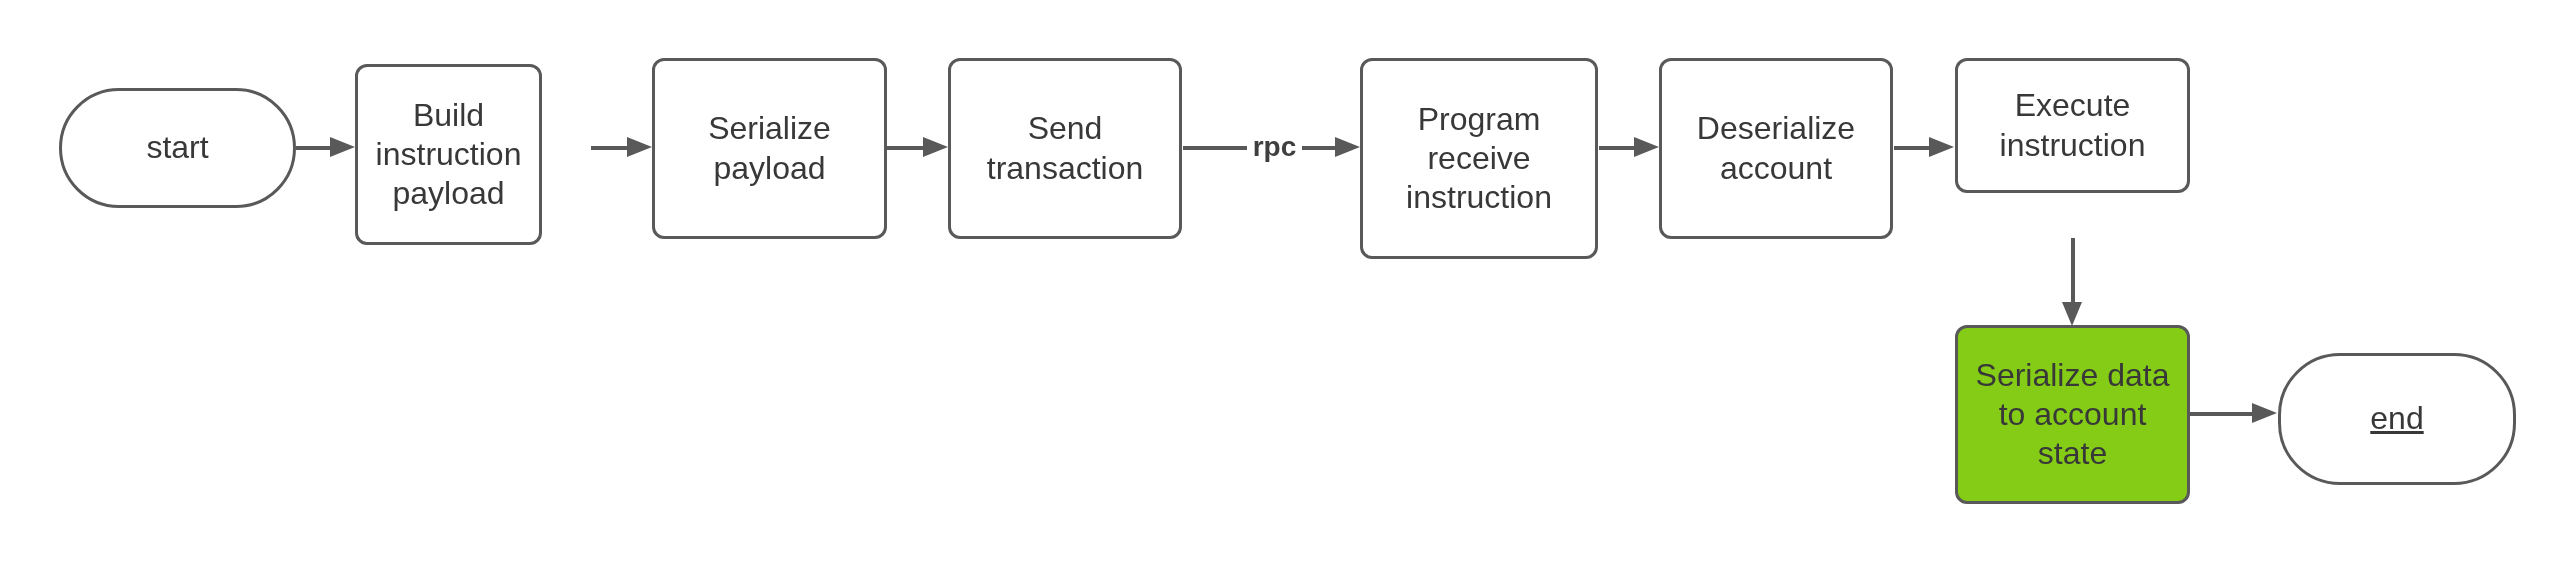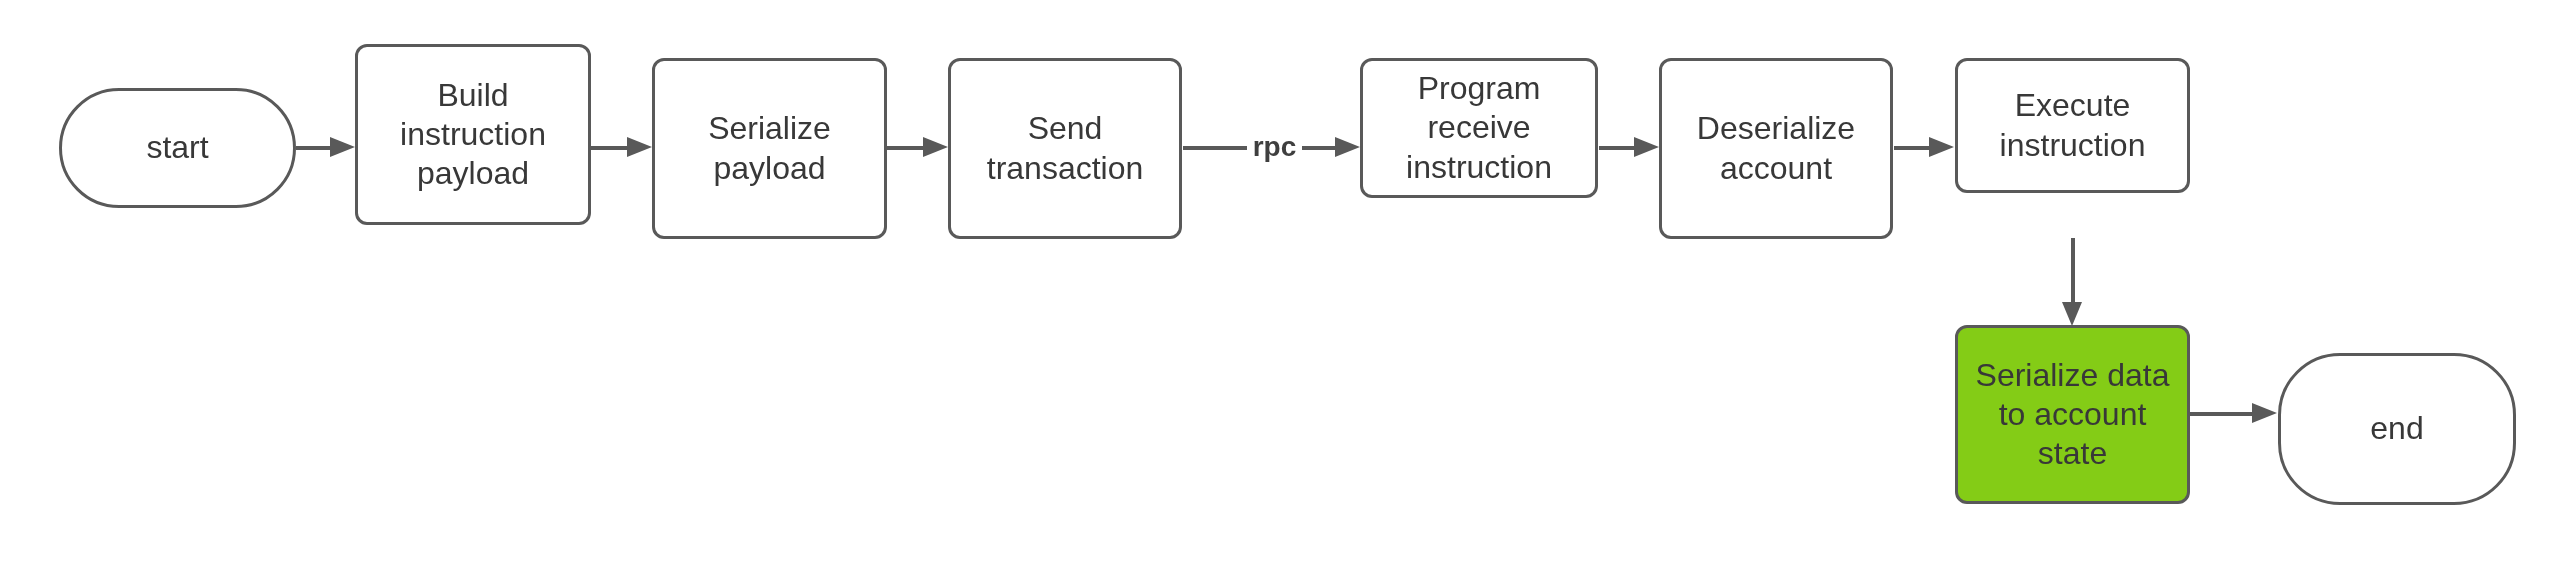--- a/index.html
+++ b/index.html
@@ -23,28 +23,28 @@
     text-align: center;
     font-size: 32px;
     line-height: 1.22;
     padding: 0 16px;
   }
   .process { border-radius: 12px; }
   .terminator { border-radius: 62px; }
   .pink { background: #84cc16; }
 
   .node-start        { left: 59px;   top: 88px; width: 237px; height: 120px; }
-  .node-build        { left: 355px;  top: 44px;  width: 236px; height: 181px; }
+  .node-build        { left: 355px;  top: 64px;  width: 187px; height: 181px; }
   .node-serialize    { left: 652px;  top: 58px;  width: 235px; height: 181px; }
   .node-send         { left: 948px; top: 58px;  width: 234px; height: 181px; }
-  .node-program      { left: 1360px; top: 58px;  width: 238px; height: 140px; }
+  .node-program      { left: 1360px; top: 58px;  width: 238px; height: 201px; }
   .node-deserialize  { left: 1659px; top: 58px;  width: 234px; height: 181px; }
   .node-execute     { left: 1955px; top: 58px;  width: 235px; height: 135px; }
   .node-serialize-data { left: 1955px; top: 325px; width: 235px; height: 179px; }
-  .node-end          { left: 2278px; top: 353px; width: 238px; height: 152px; }
+  .node-end          { left: 2278px; top: 353px; width: 238px; height: 132px; text-decoration: underline; }
 
   .hline { position: absolute; height: 3.6px; background: #595959; top: 146px; }
   .vline { position: absolute; width: 3.6px;  background: #595959; }
   .head-right {
     position: absolute; width: 0; height: 0; top: 137px;
     border-top: 10.3px solid transparent;
     border-bottom: 10.3px solid transparent;
     border-left: 25px solid #595959;
   }
   .head-down {

